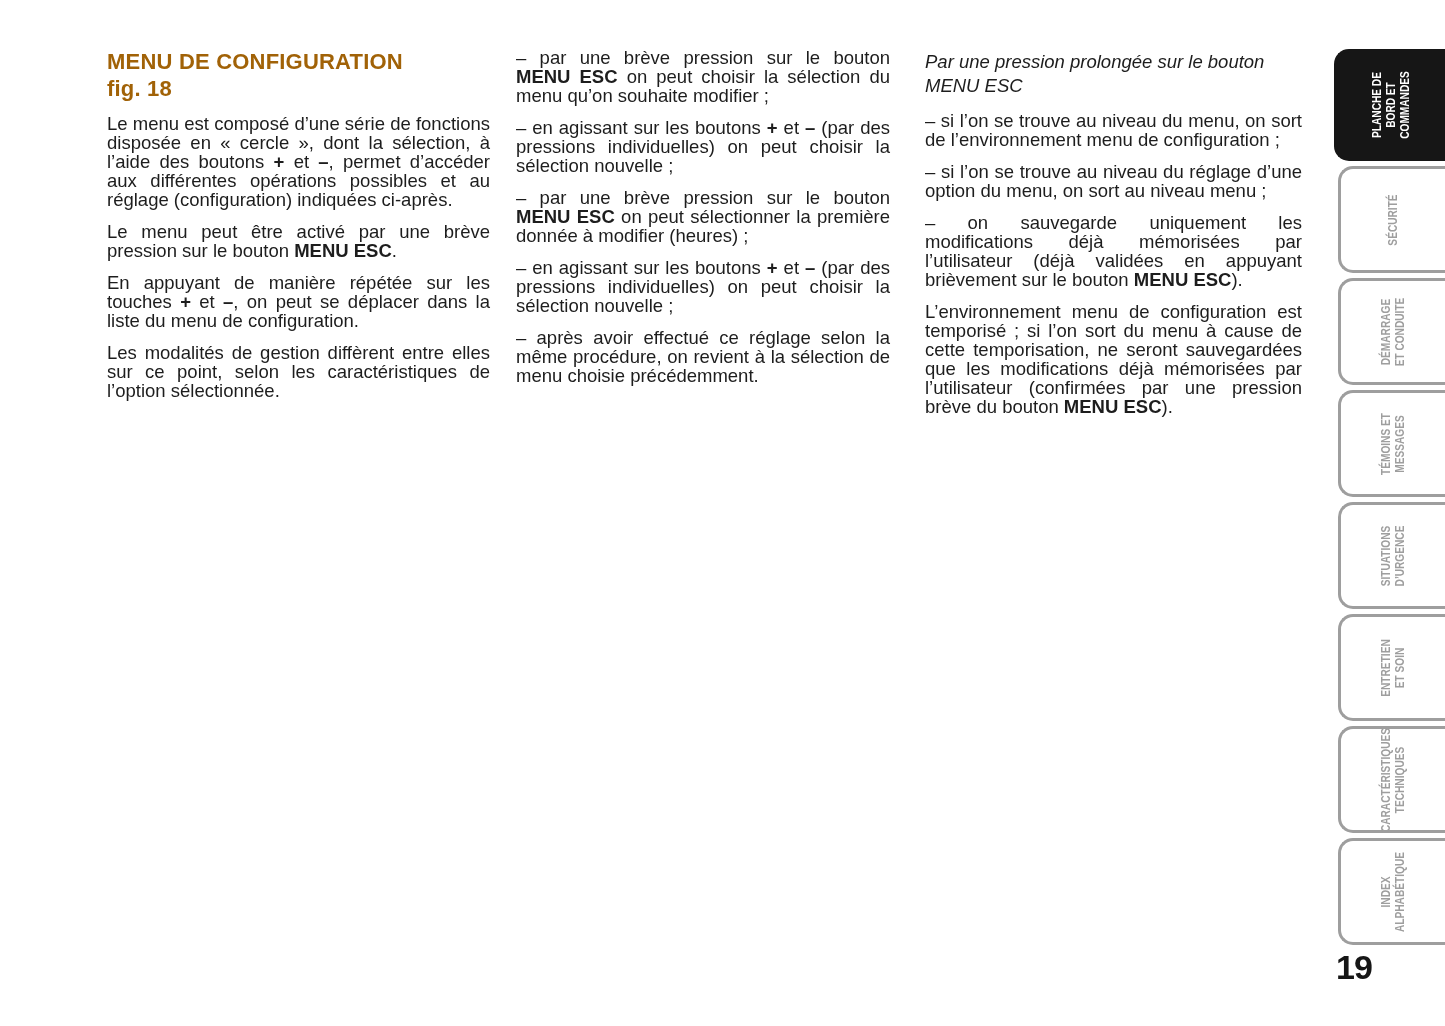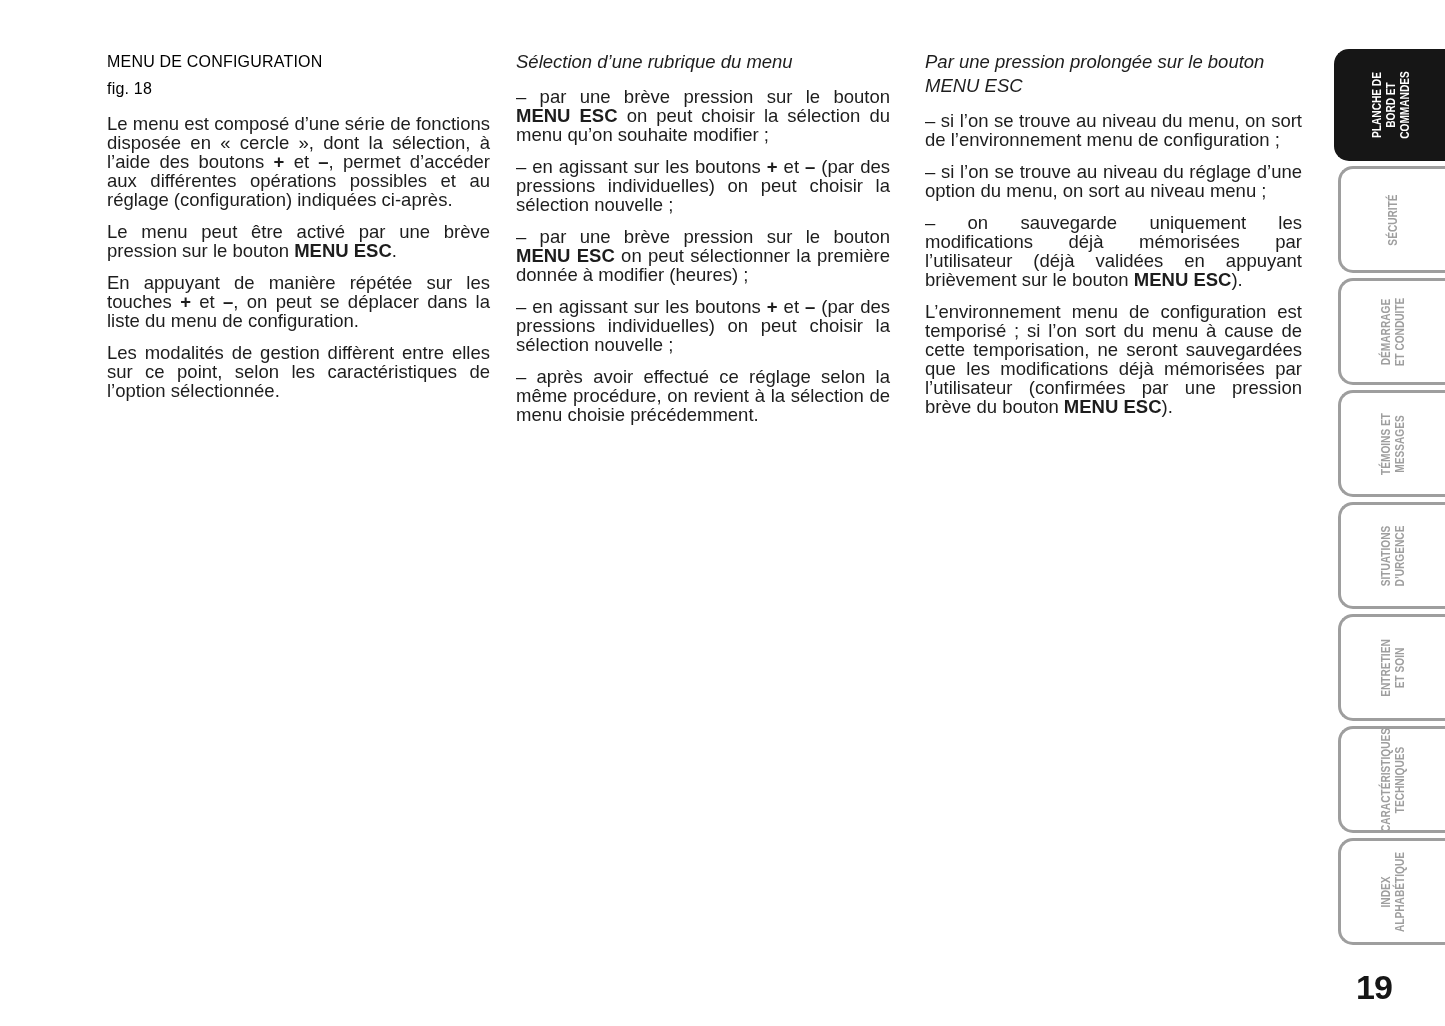--- a/index.html
+++ b/index.html
@@ -6,22 +6,22 @@
   body{
     width:1445px;height:1026px;position:relative;overflow:hidden;
     background:#ffffff;color:#1d1d1d;
     font-family:"Liberation Sans","DejaVu Sans",sans-serif;
   }
   .col{position:absolute;top:48px}
   .col1{left:107px;width:383px}
   .col2{left:516px;width:374px}
   .col3{left:925px;width:377px}
   .col h2{
-    margin:0 0 12px;font-size:16px;line-height:27px;font-weight:400;
-    letter-spacing:.2px;white-space:pre-line;color:#000000;
+    margin:0 0 12px;font-size:22px;line-height:27px;font-weight:700;
+    letter-spacing:.2px;white-space:pre-line;color:#a16207;
   }
   .col h3{
     margin:21px 0 13px;font-size:18.5px;line-height:24px;
     font-style:italic;font-weight:400;white-space:pre-line;
   }
   .col h3:first-child{margin-top:2px}
   .col p{
     margin:0 0 13px;font-size:18.5px;line-height:19px;
     text-align:justify;hyphens:auto;-webkit-hyphens:auto;
   }
@@ -39,38 +39,37 @@
   .tab.active{
     height:112px;margin-left:0;
     background:#161616;border-color:#161616;color:#ffffff;
   }
   .tab-label{
     white-space:pre;text-align:center;font-weight:700;
     font-size:13px;line-height:14px;
     transform:rotate(-90deg) scaleX(.78);
   }
   .pagenum{
-    position:absolute;left:1336px;top:968px;
-    font-size:34px;font-weight:700;letter-spacing:-1px;color:#161616;margin-left:20px;
+    position:absolute;left:1336px;top:948px;
+    font-size:34px;font-weight:700;letter-spacing:-1px;color:#161616;
   }
 </style>
 </head>
 <body>
 
 <main class="page">
   <section class="col col1">
       <h2>MENU DE CONFIGURATION
 fig. 18</h2>
       <p><span>Le menu est composé d’une série de fonctions disposée en « cercle », dont la sélection, à l’aide des boutons </span><span class="b">+</span><span> et </span><span class="b">–</span><span>, permet d’accéder aux différentes opérations possibles et au réglage (configuration) indiquées ci-après.</span></p>
       <p><span>Le menu peut être activé par une brève pression sur le bouton </span><span class="b">MENU ESC</span><span>.</span></p>
       <p><span>En appuyant de manière répétée sur les touches </span><span class="b">+</span><span> et </span><span class="b">–</span><span>, on peut se déplacer dans la liste du menu de configuration.</span></p>
       <p><span>Les modalités de gestion diffèrent entre elles sur ce point, selon les caractéristiques de l’option sélectionnée.</span></p>
     </section>
   <section class="col col2">
-      <h3>Sélection d’une rubrique du menu</h3>
       <p><span>– par une brève pression sur le bouton </span><span class="b">MENU ESC</span><span> on peut choisir la sélection du menu qu’on souhaite modifier ;</span></p>
       <p><span>– en agissant sur les boutons </span><span class="b">+</span><span> et </span><span class="b">–</span><span> (par des pressions individuelles) on peut choisir la sélection nouvelle ;</span></p>
       <p><span>– par une brève pression sur le bouton </span><span class="b">MENU ESC</span><span> on peut sélectionner la première donnée à modifier (heures) ;</span></p>
       <p><span>– en agissant sur les boutons </span><span class="b">+</span><span> et </span><span class="b">–</span><span> (par des pressions individuelles) on peut choisir la sélection nouvelle ;</span></p>
       <p><span>– après avoir effectué ce réglage selon la même procédure, on revient à la sélection de menu choisie précédemment.</span></p>
     </section>
   <section class="col col3">
       <h3>Par une pression prolongée sur le bouton
 MENU ESC</h3>
       <p><span>– si l’on se trouve au niveau du menu, on sort de l’environnement menu de configuration ;</span></p>

